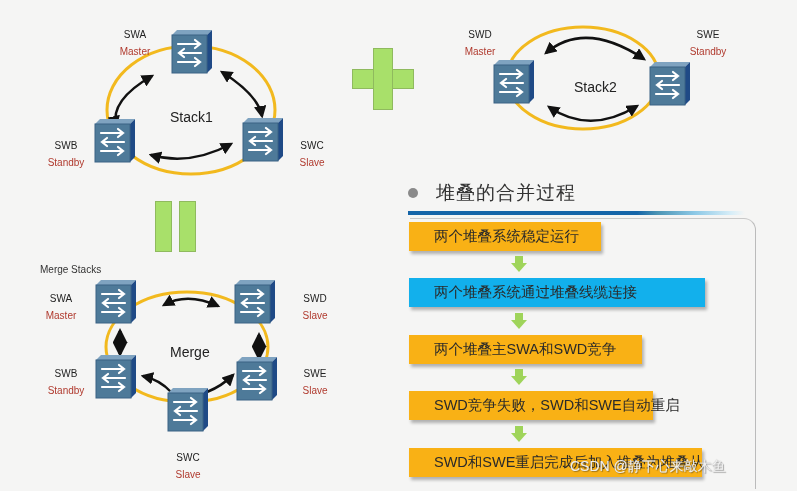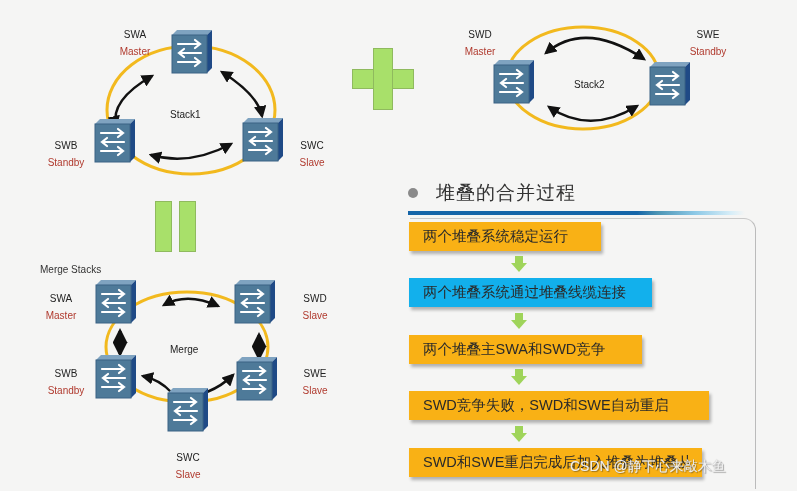--- a/index.html
+++ b/index.html
@@ -6,40 +6,40 @@
   body {
     width: 797px; height: 491px; overflow: hidden;
     background: #f5f5f4;
     font-family: "Liberation Sans", "DejaVu Sans", sans-serif;
     position: relative;
   }
   svg.diagram { position: absolute; left: 0; top: 0; }
   .lbl { position: absolute; font-size: 10px; text-align: center; line-height: 17px; }
   .lbl .name { color: #222; }
   .lbl .role { color: #b03a2e; }
-  .stack-name { position: absolute; font-size: 10px; color: #222; }
+  .stack-name { position: absolute; font-size: 14px; color: #222; }
   .merge-label { position: absolute; left: 40px; top: 218px; font-size: 10px; color: #333; margin-top: 46px; }
 
   .plus { position: absolute; left: 352px; top: 48px; width: 62px; height: 62px; }
   .plus .h { position: absolute; left: 0; top: 21px; width: 62px; height: 20px; background: #a8e06a; border: 1px solid #8fba5e; box-sizing: border-box; }
   .plus .v { position: absolute; left: 21px; top: 0; width: 20px; height: 62px; background: #a8e06a; border: 1px solid #8fba5e; box-sizing: border-box; }
   .plus .c { position: absolute; left: 22px; top: 22px; width: 18px; height: 18px; background: #a8e06a; }
 
   .equals { position: absolute; left: 155px; top: 201px; }
   .equals .bar { position: absolute; top: 0; width: 17px; height: 51px; background: #a8e06a; border: 1px solid #8fba5e; box-sizing: border-box; }
 
   .proc-title-wrap { position: absolute; left: 408px; top: 180px; }
   .bullet { position: absolute; left: 0; top: 8px; width: 10px; height: 10px; border-radius: 50%; background: #8a8a8a; }
   .proc-title { position: absolute; left: 28px; top: 0; font-size: 19px; color: #333; white-space: nowrap; letter-spacing: 1px; }
   .rule { position: absolute; left: 408px; top: 211px; width: 337px; height: 4px;
     background: linear-gradient(to right, #1565a8 0%, #1565a8 68%, #4b94b4 74%, #8cc8e6 85%, #d8eef8 96%, rgba(255,255,255,0) 100%); }
   .panel { position: absolute; left: 410px; top: 218px; width: 345px; height: 270px;
     border-top: 1.5px solid #c8c8c8; border-right: 1.5px solid #bbb; border-top-right-radius: 12px; }
 
-  .step { position: absolute; left: 409px; height: 29px; line-height: 29px; padding-left: 14px;
+  .step { position: absolute; left: 409px; height: 29px; line-height: 29px; padding-left: 25px;
     font-size: 14.5px; color: #2a2a2a; box-shadow: 2px 3px 3px rgba(0,0,0,0.28); white-space: nowrap; box-sizing: border-box; }
   .step.orange { background: #f9b115; }
   .step.blue { background: #12b0ec; }
   .darrow { position: absolute; left: 511px; width: 16px; height: 17px; }
   .darrow .stem { position: absolute; left: 4px; top: 0; width: 8px; height: 7px; background: #9fd45a; }
   .darrow .head { position: absolute; left: 0; top: 7px; width: 0; height: 0;
     border-left: 8px solid transparent; border-right: 8px solid transparent; border-top: 9px solid #9fd45a; }
 
   .watermark { position: absolute; left: 570px; top: 458px; font-size: 14px; color: rgba(255,255,255,0.85);
     text-shadow: 0 0 1px #999, 1px 1px 1px rgba(0,0,0,0.35); white-space: nowrap; }
@@ -155,33 +155,33 @@
 </div>
 <div class="rule"></div>
 <div class="panel"></div>
 
 <div class="step orange" style="top:222px;width:192px;">两个堆叠系统稳定运行</div>
 <div class="darrow" style="top:256px;">
     <div class="stem"></div>
     <div class="head"></div>
   </div>
 
-<div class="step blue" style="top:278px;width:243px;">两个堆叠系统通过堆叠线缆连接</div>
+<div class="step blue" style="top:278px;width:296px;">两个堆叠系统通过堆叠线缆连接</div>
 <div class="darrow" style="top:313px;">
     <div class="stem"></div>
     <div class="head"></div>
   </div>
 
 <div class="step orange" style="top:335px;width:233px;">两个堆叠主SWA和SWD竞争</div>
 <div class="darrow" style="top:369px;">
     <div class="stem"></div>
     <div class="head"></div>
   </div>
 
-<div class="step orange" style="top:391px;width:300px;">SWD竞争失败，SWD和SWE自动重启</div>
+<div class="step orange" style="top:391px;width:244px;">SWD竞争失败，SWD和SWE自动重启</div>
 <div class="darrow" style="top:426px;">
     <div class="stem"></div>
     <div class="head"></div>
   </div>
 
 <div class="step orange" style="top:448px;width:293px;">SWD和SWE重启完成后加入堆叠为堆叠从</div>
 
 <div class="watermark">CSDN @静下心来敲木鱼</div>
 
 </body></html>

